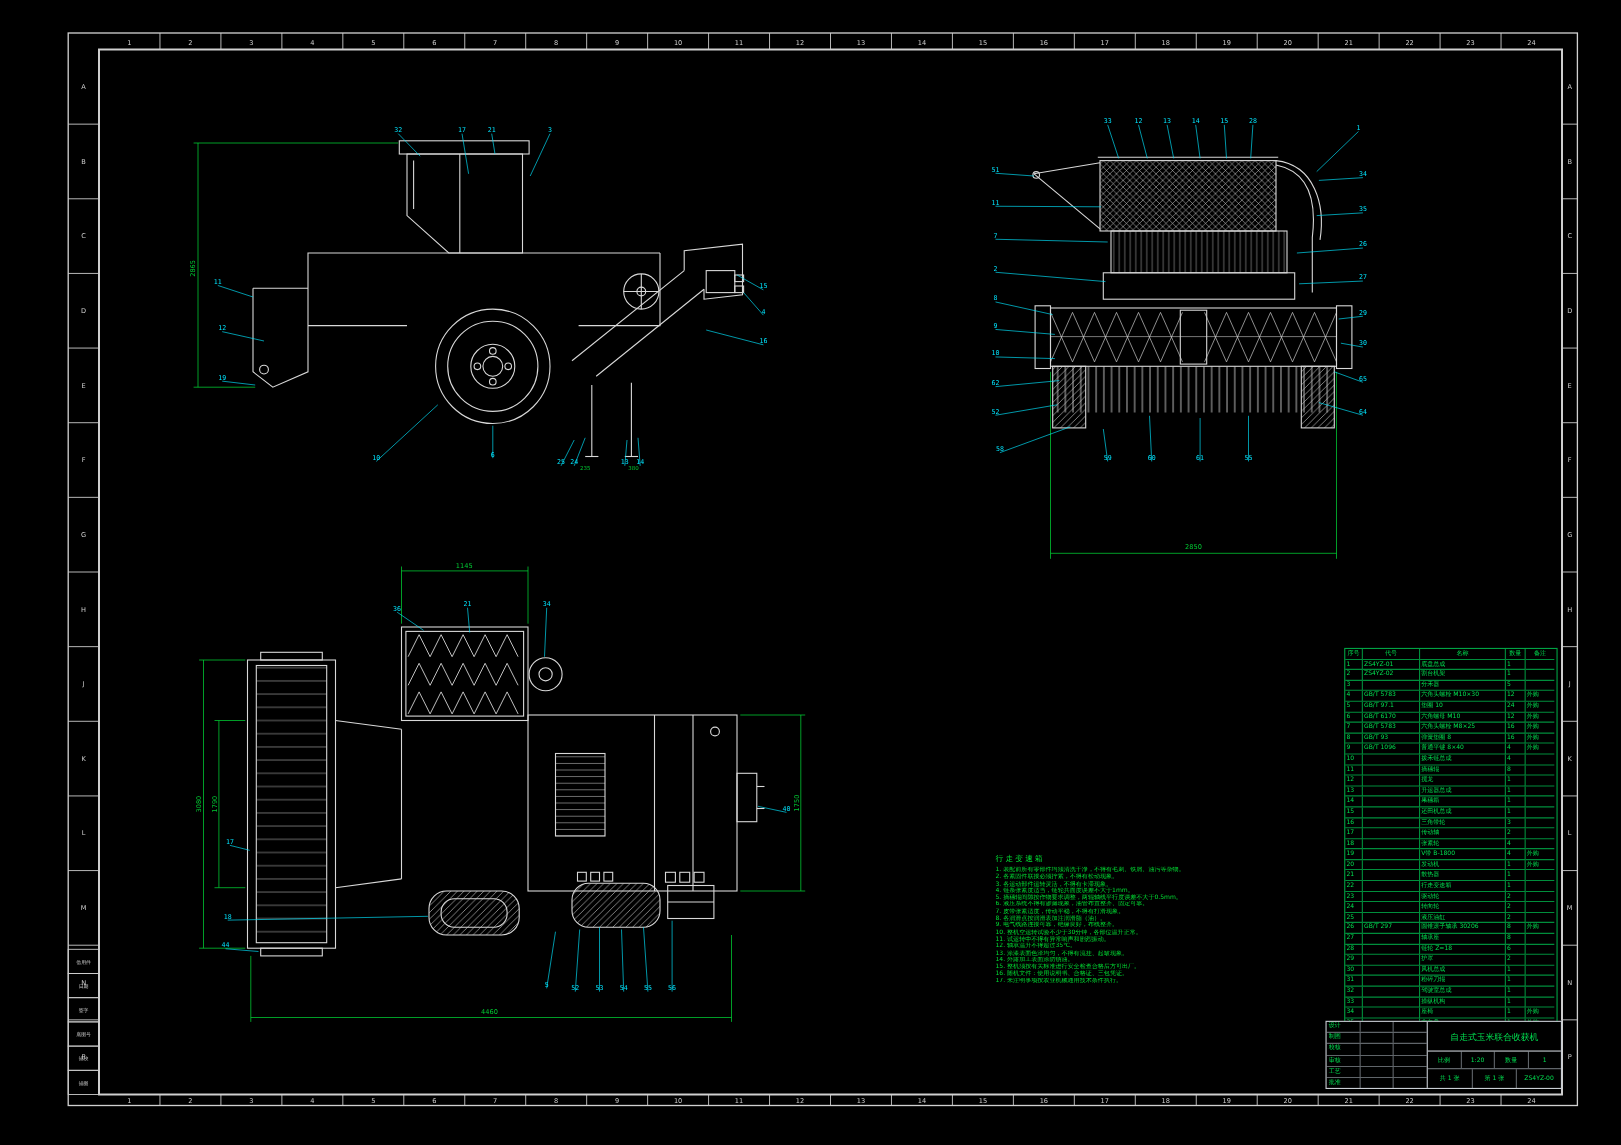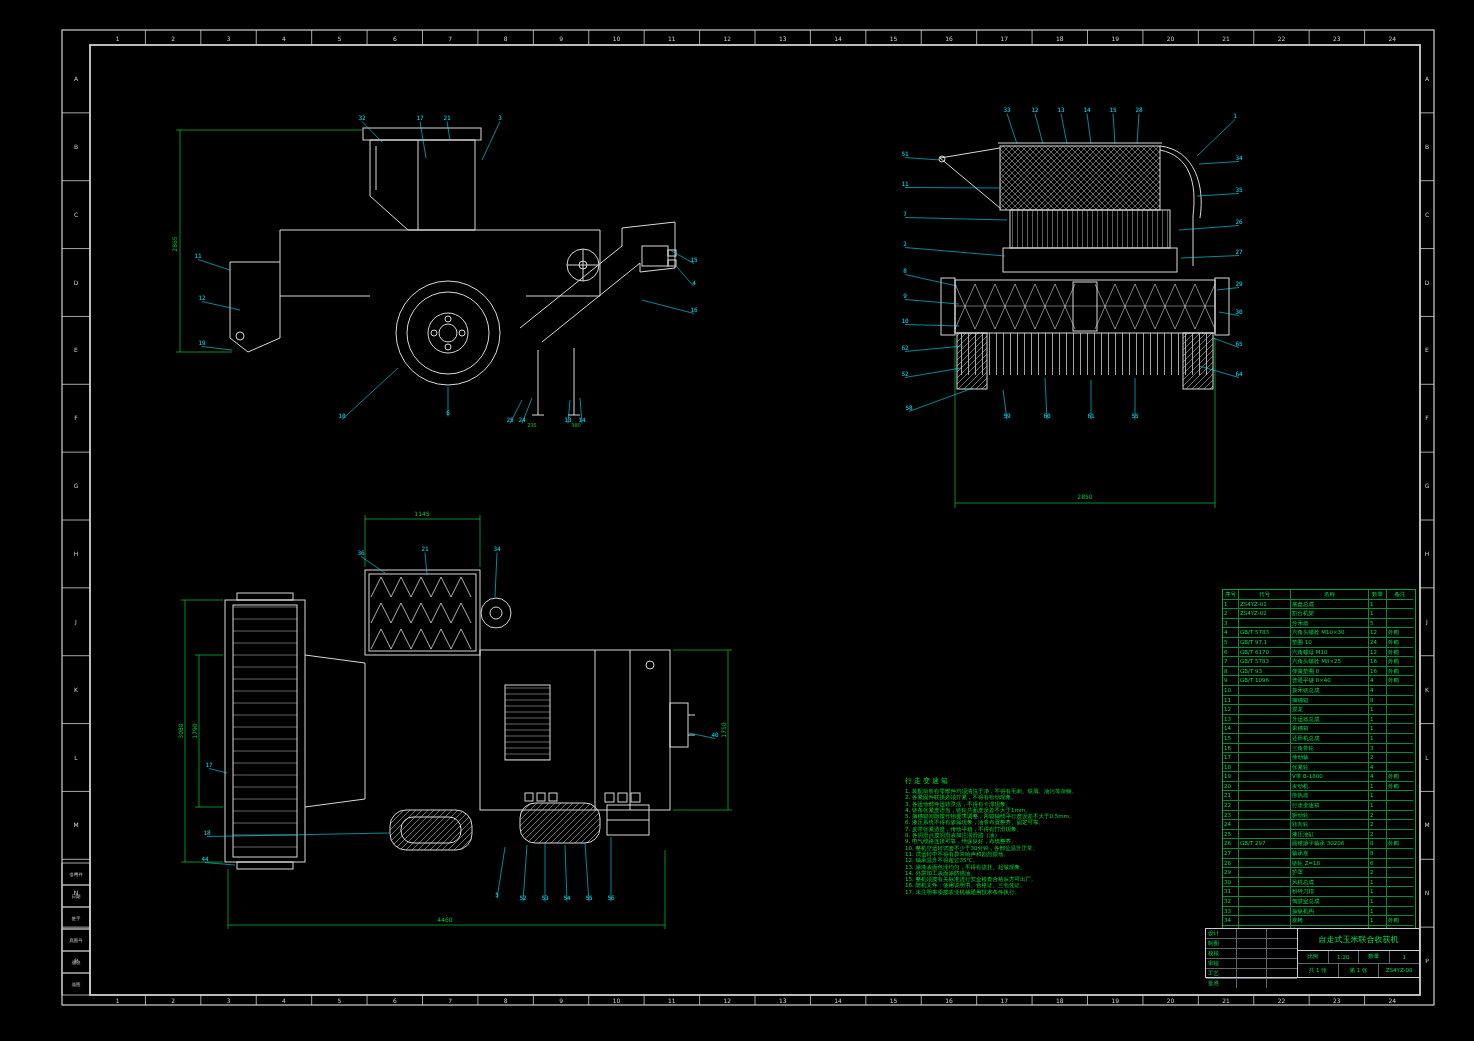--- a/index.html
+++ b/index.html
@@ -13,21 +13,21 @@
   #plan-svg{left:175px;top:505px;}
   .notes{position:absolute;left:905px;top:776px;width:292px;color:#00e033;}
   .notes-title{font-size:7px;margin-bottom:2px;letter-spacing:2px;}
   .note-line{font-size:5.5px;line-height:6.3px;white-space:nowrap;overflow:hidden;}
   .bom{position:absolute;left:1222px;top:589px;width:194px;border:1px solid #00a344;background:#000;}
   .bom-row{display:grid;grid-template-columns:16px 52px 78px 18px 26px;height:9.6px;}
   .bom-cell{border-right:1px solid rgba(0,190,80,.75);border-bottom:1px solid rgba(0,190,80,.75);
     font-size:5.5px;line-height:9px;color:#00e050;padding-left:1px;white-space:nowrap;overflow:hidden;}
   .bom-cell:last-child{border-right:none;}
   .bom-head .bom-cell{text-align:center;padding-left:0;}
-  .titleblock{position:absolute;left:1205px;top:928px;width:215px;height:50px;border:1.5px solid #c9ced4;
+  .titleblock{position:absolute;left:1205px;top:928px;width:215px;height:62px;border:1.5px solid #c9ced4;
     display:flex;color:#00e050;background:#000;}
   .tb-left{width:92px;border-right:1px solid #c9ced4;display:flex;flex-direction:column;}
   .tb-row{flex:1;display:flex;border-bottom:1px solid rgba(160,168,176,.6);}
   .tb-row:last-child{border-bottom:none;}
   .tb-row span{font-size:5.5px;line-height:9px;padding-left:2px;flex:1;border-right:1px solid rgba(160,168,176,.6);overflow:hidden;white-space:nowrap;}
   .tb-row span:last-child{border-right:none;}
   .tb-right{flex:1;display:flex;flex-direction:column;}
   .tb-name{flex:1.4;display:flex;align-items:center;justify-content:center;font-size:8px;
     border-bottom:1px solid #c9ced4;text-align:center;overflow:hidden;}
   .tb-mid{display:flex;flex:.8;border-bottom:1px solid rgba(160,168,176,.6);}

